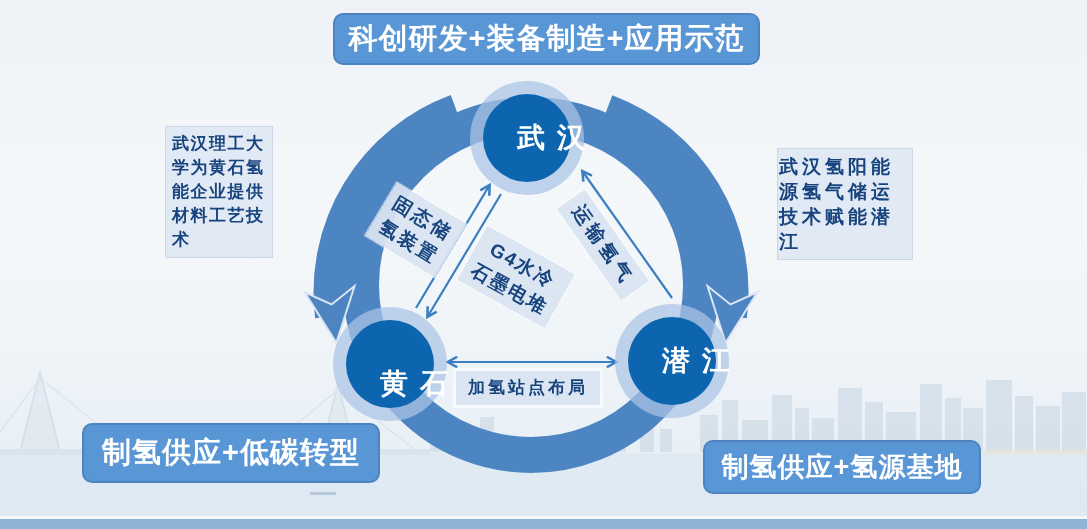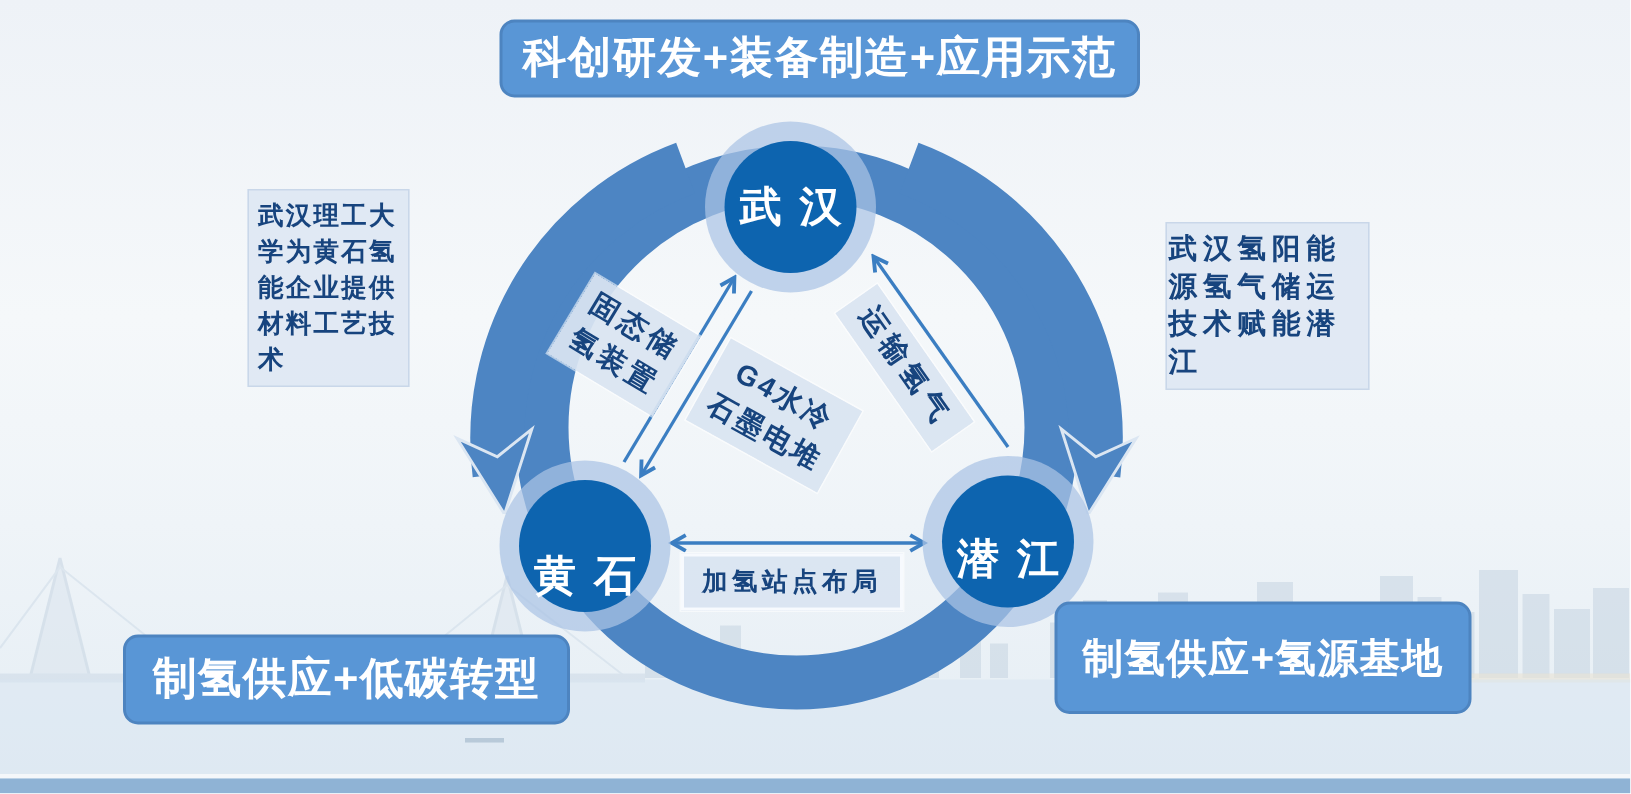--- a/index.html
+++ b/index.html
@@ -17,21 +17,21 @@
   .thin{stroke:var(--thin_arrow,#3b7ec2);stroke-width:2.2;fill:none;}
   
   .banner{
     position:absolute;display:flex;align-items:center;justify-content:center;
     background:var(--banner_bg,#5996d6);border:2px solid var(--banner_border,#4d84c0);
     border-radius:10px;color:var(--banner_text,#fff);font-weight:bold;
     letter-spacing:1px;box-sizing:border-box;text-align:center;
   }
   .banner-top{left:333px;top:13px;width:427px;height:52px;font-size:29px;}
   .banner-bl{left:82px;top:423px;width:298px;height:60px;font-size:29px;}
-  .banner-br{left:703px;top:401px;width:278px;height:75px;font-size:27px;}
+  .banner-br{left:703px;top:440px;width:278px;height:54px;font-size:27px;}
   .note{
     position:absolute;background:var(--note_bg,rgba(222,231,243,.92));
     border:1px solid var(--note_border,#c9d7e9);
     color:var(--label_text,#17447e);font-weight:bold;box-sizing:border-box;
   }
   .note-left{left:151px;top:126px;width:108px;padding:5px 6px;font-size:17px;letter-spacing:1.5px;line-height:24px;margin-left:14px;}
   .note-right{left:777px;top:148px;width:136px;padding:5px 1px;font-size:19px;letter-spacing:4px;line-height:25px;}
   .lbl{
     position:absolute;background:var(--label_bg,rgba(217,228,241,.93));
     color:var(--label_text,#17447e);font-weight:bold;text-align:center;
@@ -39,26 +39,26 @@
   }
   .lbl-solid{left:416px;top:230px;font-size:19px;letter-spacing:3px;line-height:27px;padding:4px 8px;
     transform:translate(-50%,-50%) rotate(31deg);}
   .lbl-g4{left:516px;top:277px;font-size:19px;letter-spacing:2px;line-height:27px;padding:4px 8px;
     transform:translate(-50%,-50%) rotate(29deg);}
   .lbl-transport{left:603px;top:245px;font-size:19px;letter-spacing:4px;line-height:24px;padding:5px 10px;
     transform:translate(-50%,-50%) rotate(55deg);}
   .lbl-stations{left:528px;top:388px;font-size:17px;letter-spacing:3px;line-height:24px;padding:5px 12px;
     transform:translate(-50%,-50%);border:2px solid rgba(250,252,255,.9);}
   .node-label{
-    position:absolute;width:140px;height:34px;line-height:34px;text-align:center;
+    position:absolute;width:140px;height:34px;line-height:34px;text-align:right;
     color:#ffffff;font-weight:bold;font-size:28px;letter-spacing:12px;text-indent:12px;
   }
   .nl-wuhan{left:457px;top:121px;}
   .nl-huangshi{left:320px;top:347px;margin-top:20px;}
-  .nl-qianjiang{left:602px;top:356px;}
+  .nl-qianjiang{left:602px;top:344px;}
 </style>
 </head>
 <body>
 
 <div class="stage">
 
   <svg width="1087" height="529" viewBox="0 0 1087 529">
     <g opacity="0.55">
       <path d="M20,452 L40,372 L60,452 Z" fill="#dbe5ee" stroke="#c6d4e2" stroke-width="2"></path>
       <path d="M320,456 L338,384 L356,456 Z" fill="#dbe5ee" stroke="#c6d4e2" stroke-width="2"></path>

